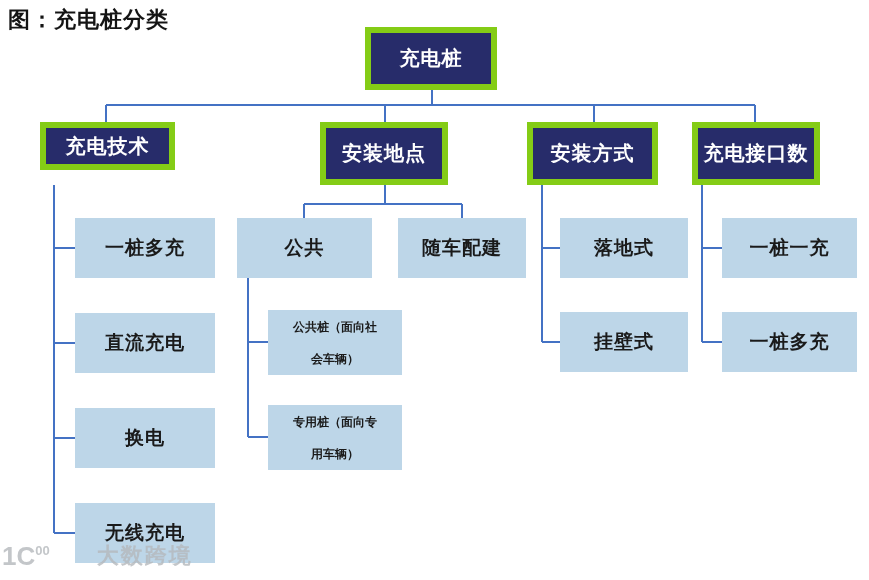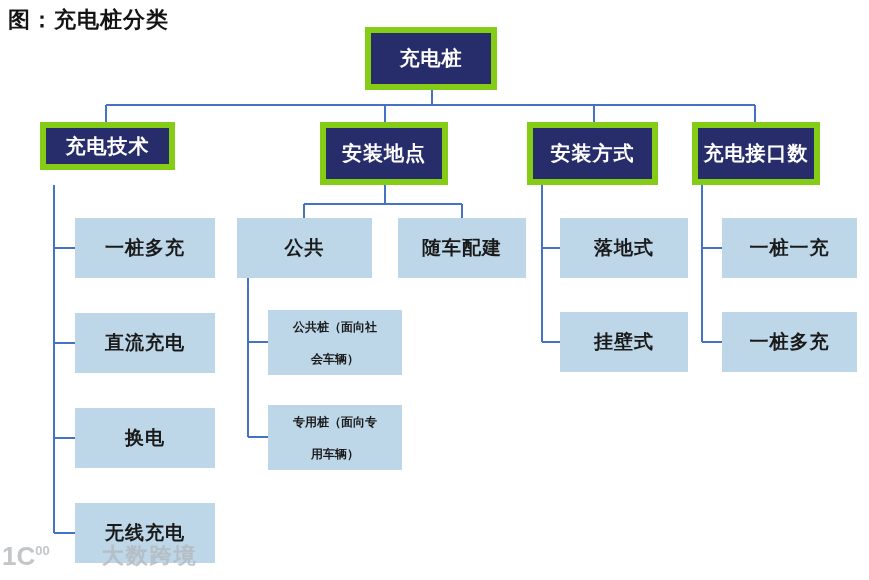--- a/index.html
+++ b/index.html
@@ -22,21 +22,21 @@
     letter-spacing:1px;border:6px solid #84cc16;
   }
   .node.light{
     background:var(--node-light,#bdd6e8);color:#1a1a1a;font-weight:bold;font-size:19px;
     letter-spacing:1px;
   }
   .node.grand{
     font-size:12px;line-height:32px;padding:0 25px;letter-spacing:0;
   }
   .watermark{
-    position:absolute;left:2px;top:541px;display:flex;align-items:center;gap:5px;
+    position:absolute;left:2px;top:541px;display:flex;align-items:center;
     color:rgba(180,184,188,0.8);z-index:5;user-select:none;
   }
   .watermark .logo{font-size:26px;font-weight:bold;line-height:1;}
   .watermark .logo sup{font-size:13px;}
   .watermark .brand{font-size:22px;font-weight:bold;letter-spacing:2px;margin-left:47px;}
 </style>
 </head>
 <body>
 
 <div class="canvas">

